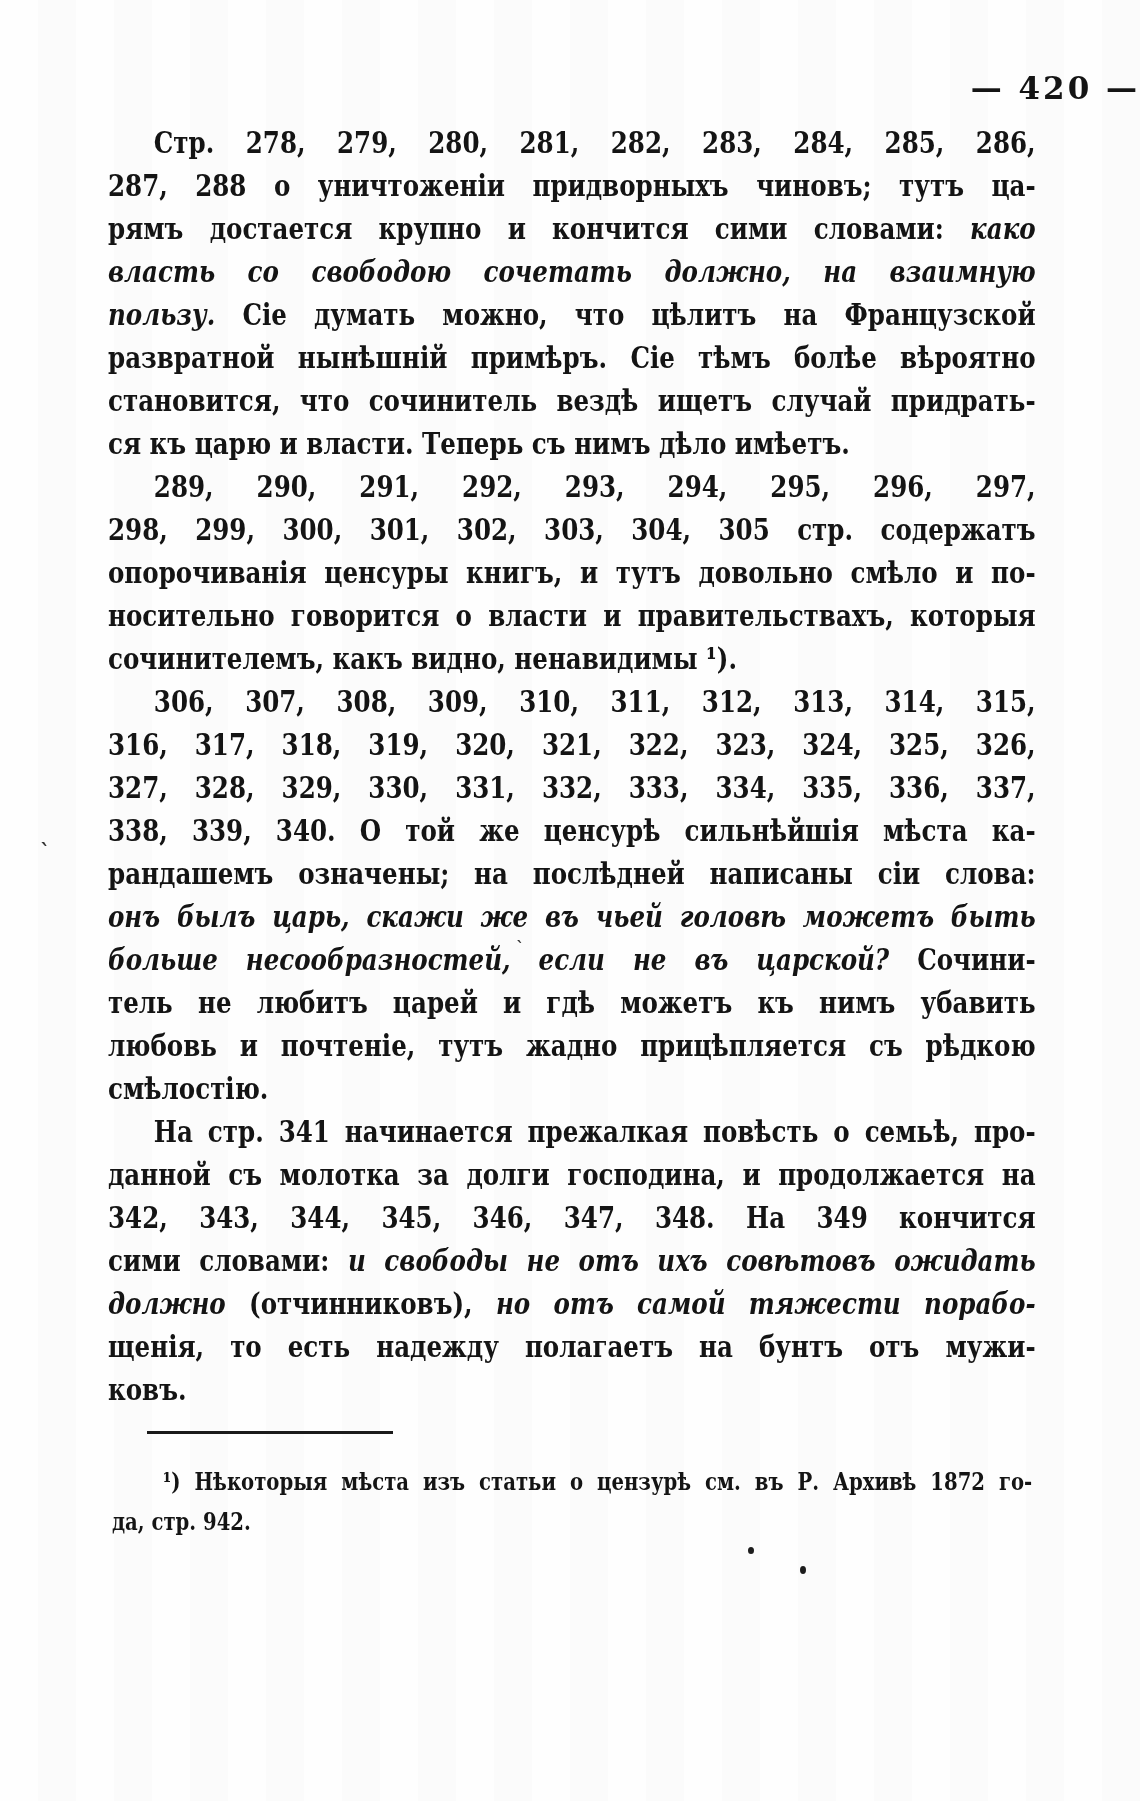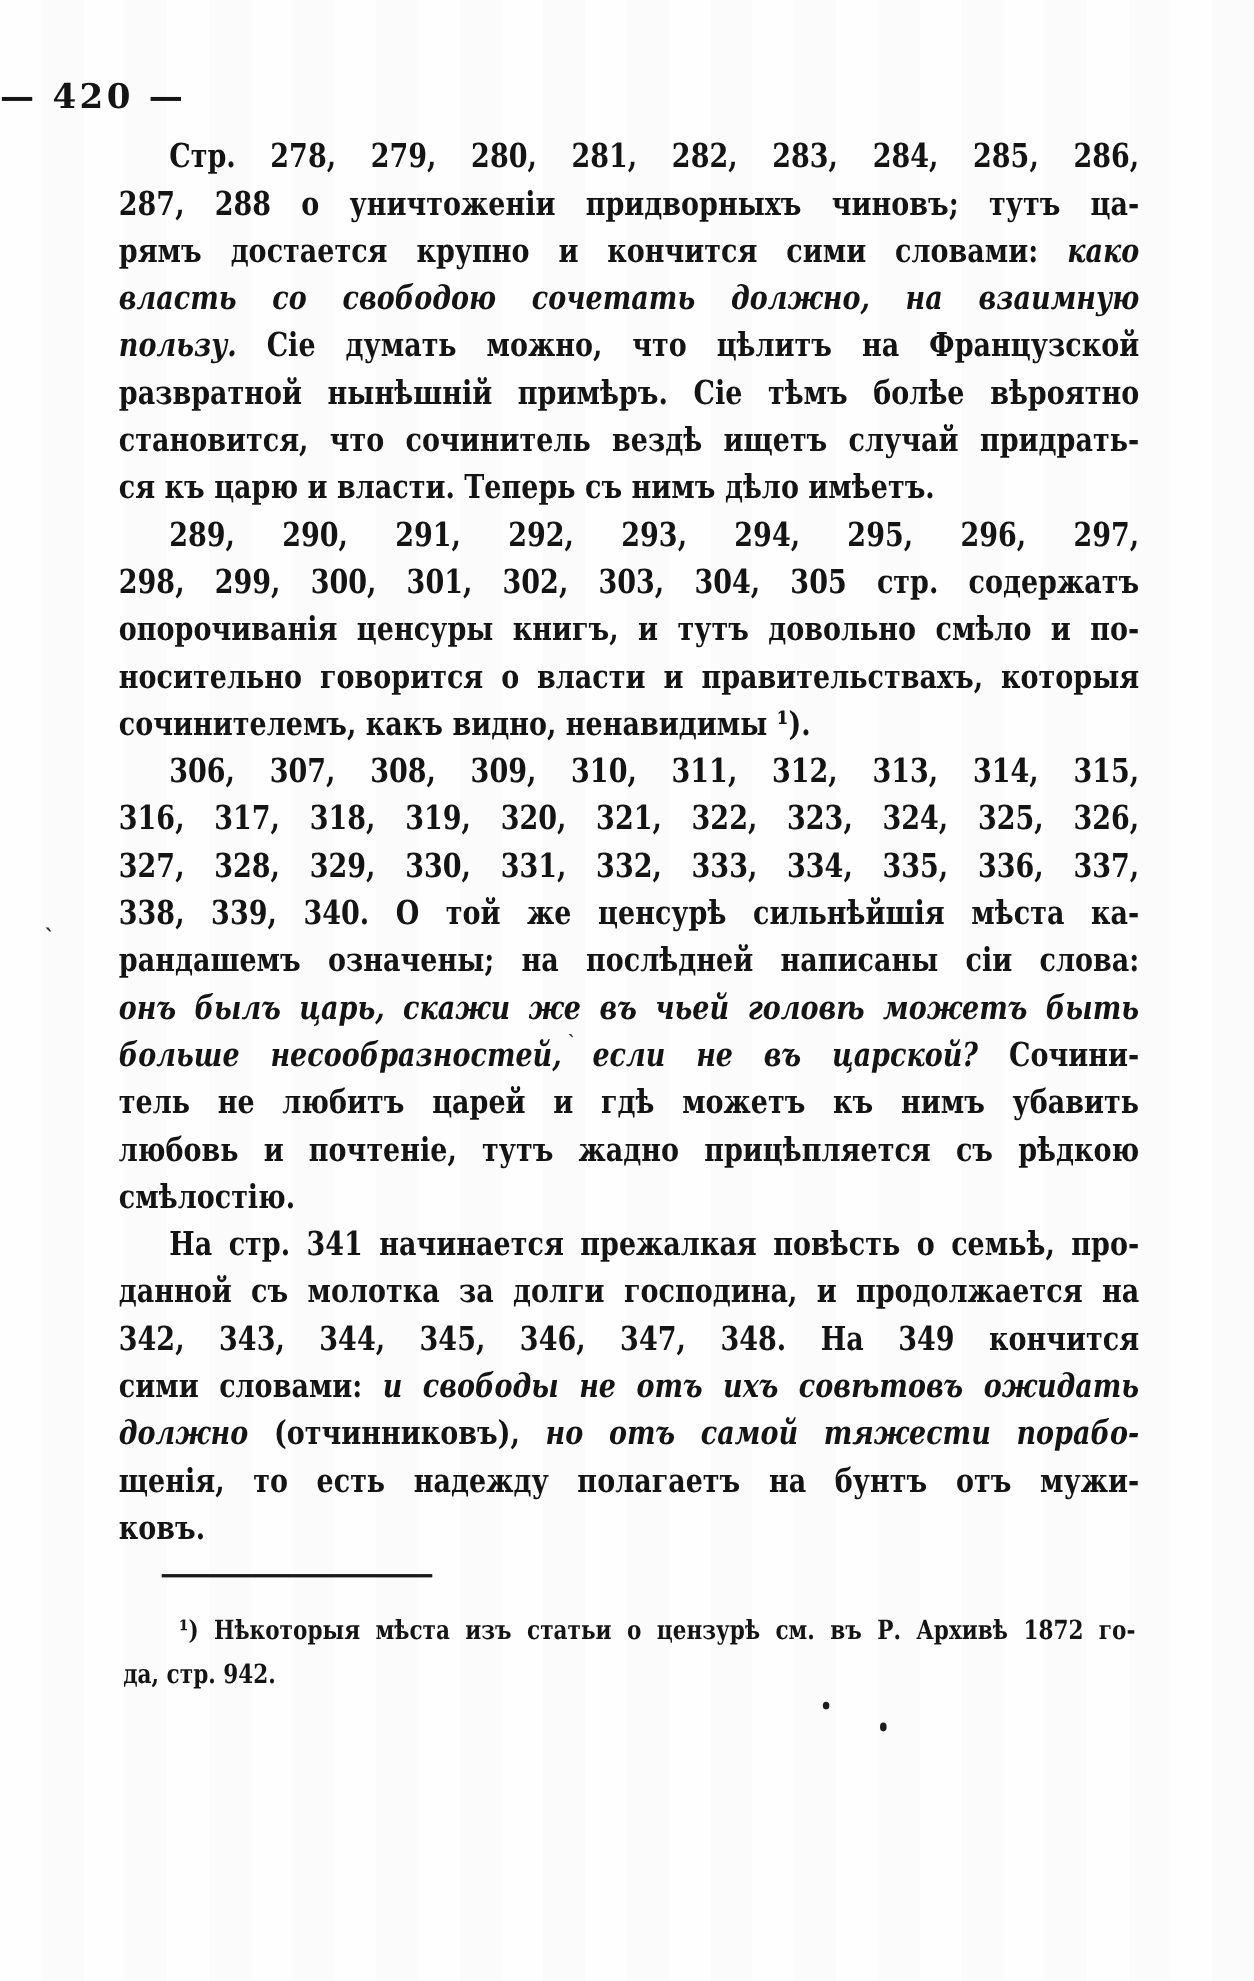--- a/index.html
+++ b/index.html
@@ -18,21 +18,21 @@
         #fefefe 0px, #fefefe 38px,
         #fbfbfb 38px, #fbfbfb 76px);
     font-family: "DejaVu Serif", "Liberation Serif", serif;
     font-weight: 700;
   }
   .page-header {
     position: absolute;
     top: 70px;
     left: 0;
     width: 100%;
-    text-align: left;
+    text-align: right;
     font-size: 31px;
     letter-spacing: 3px;
   }
   .page-body {
     position: absolute;
     top: 121px;
     left: 108px;
     width: 1140px;
   }
   .text-line {

